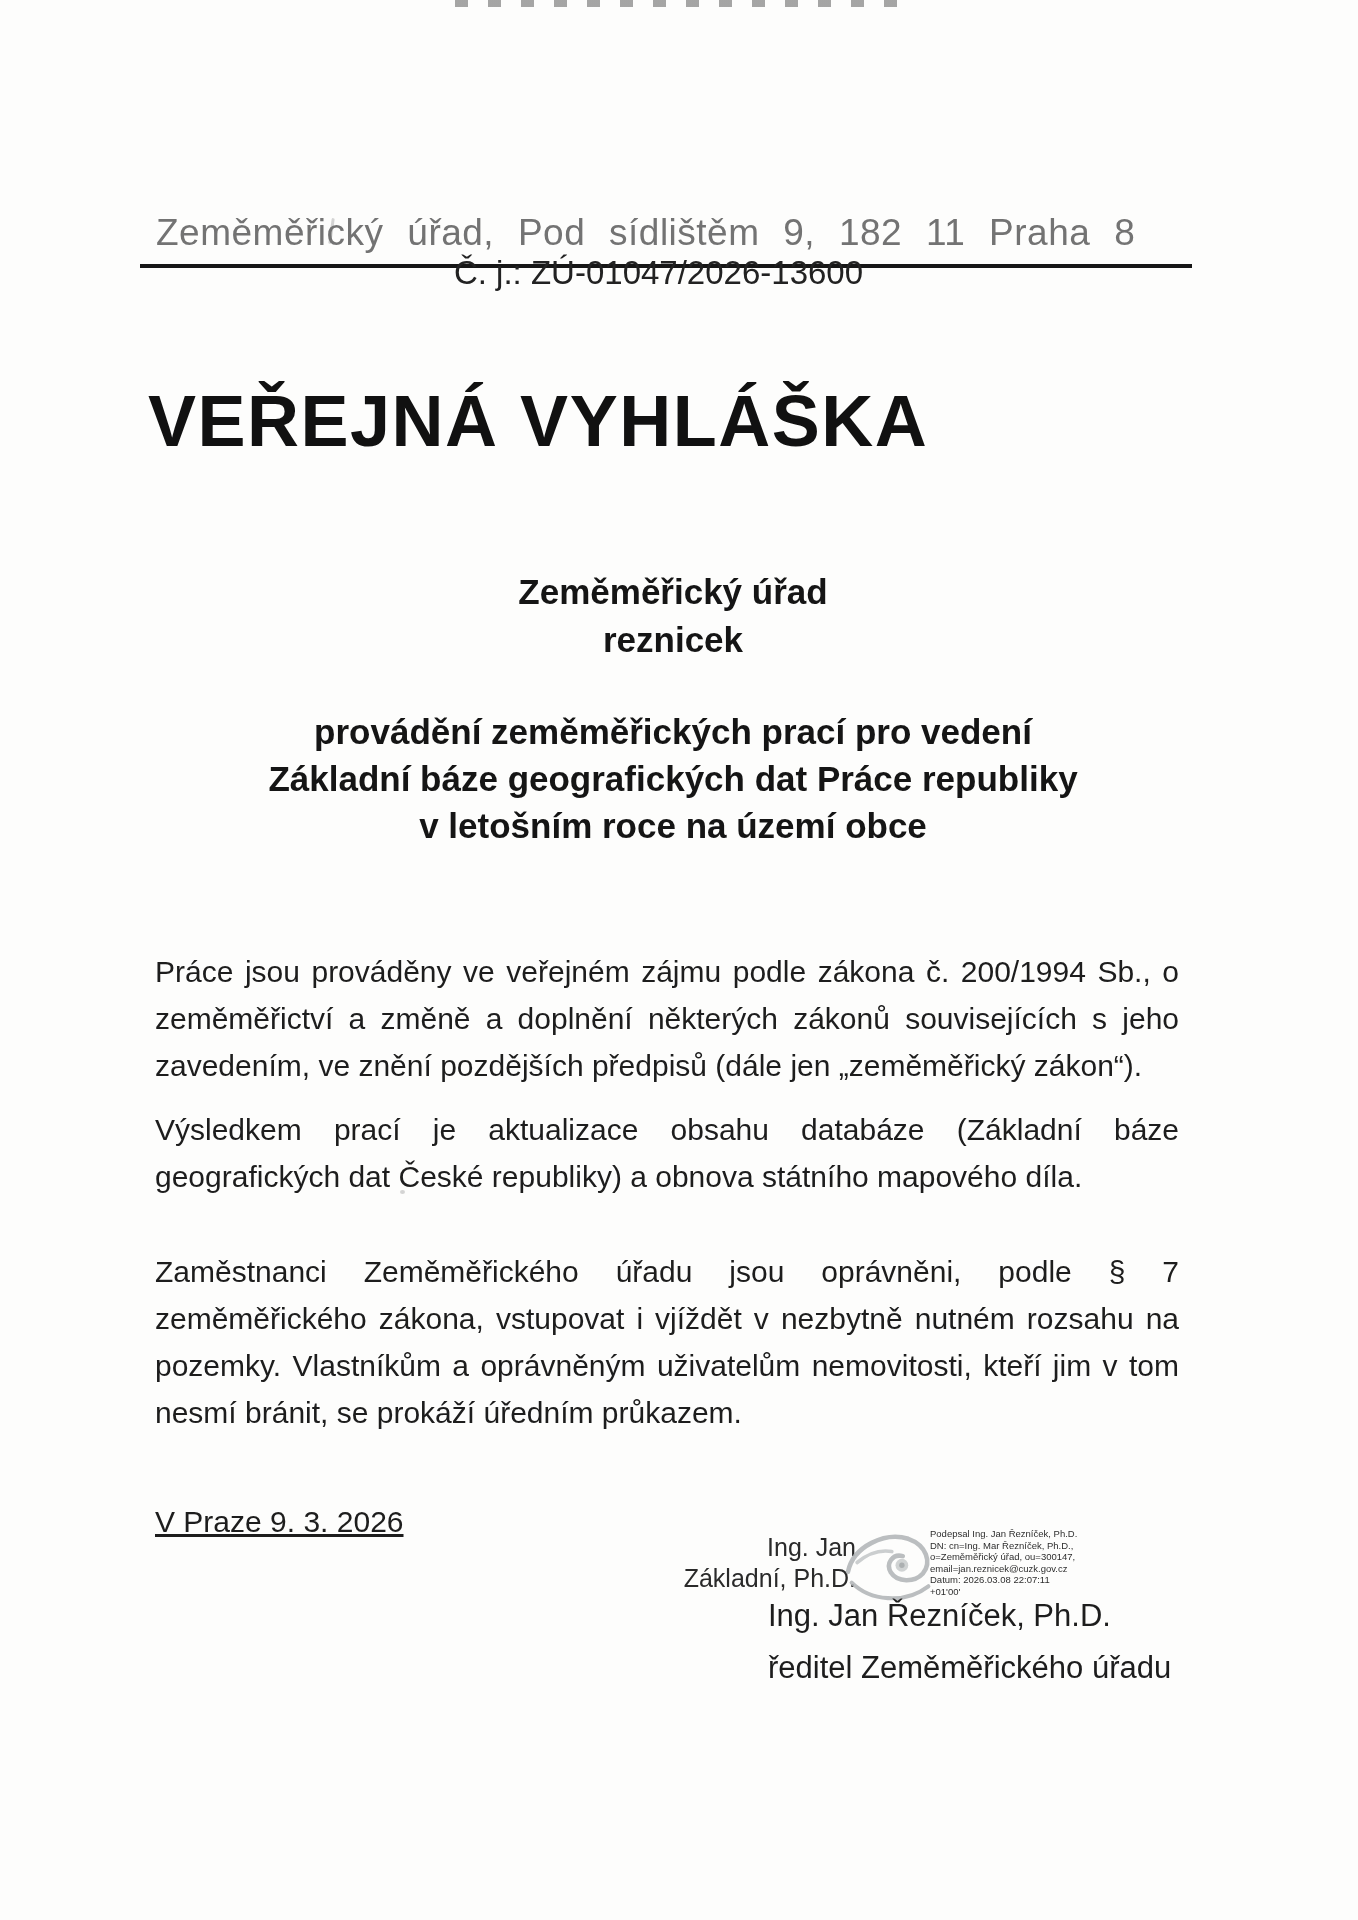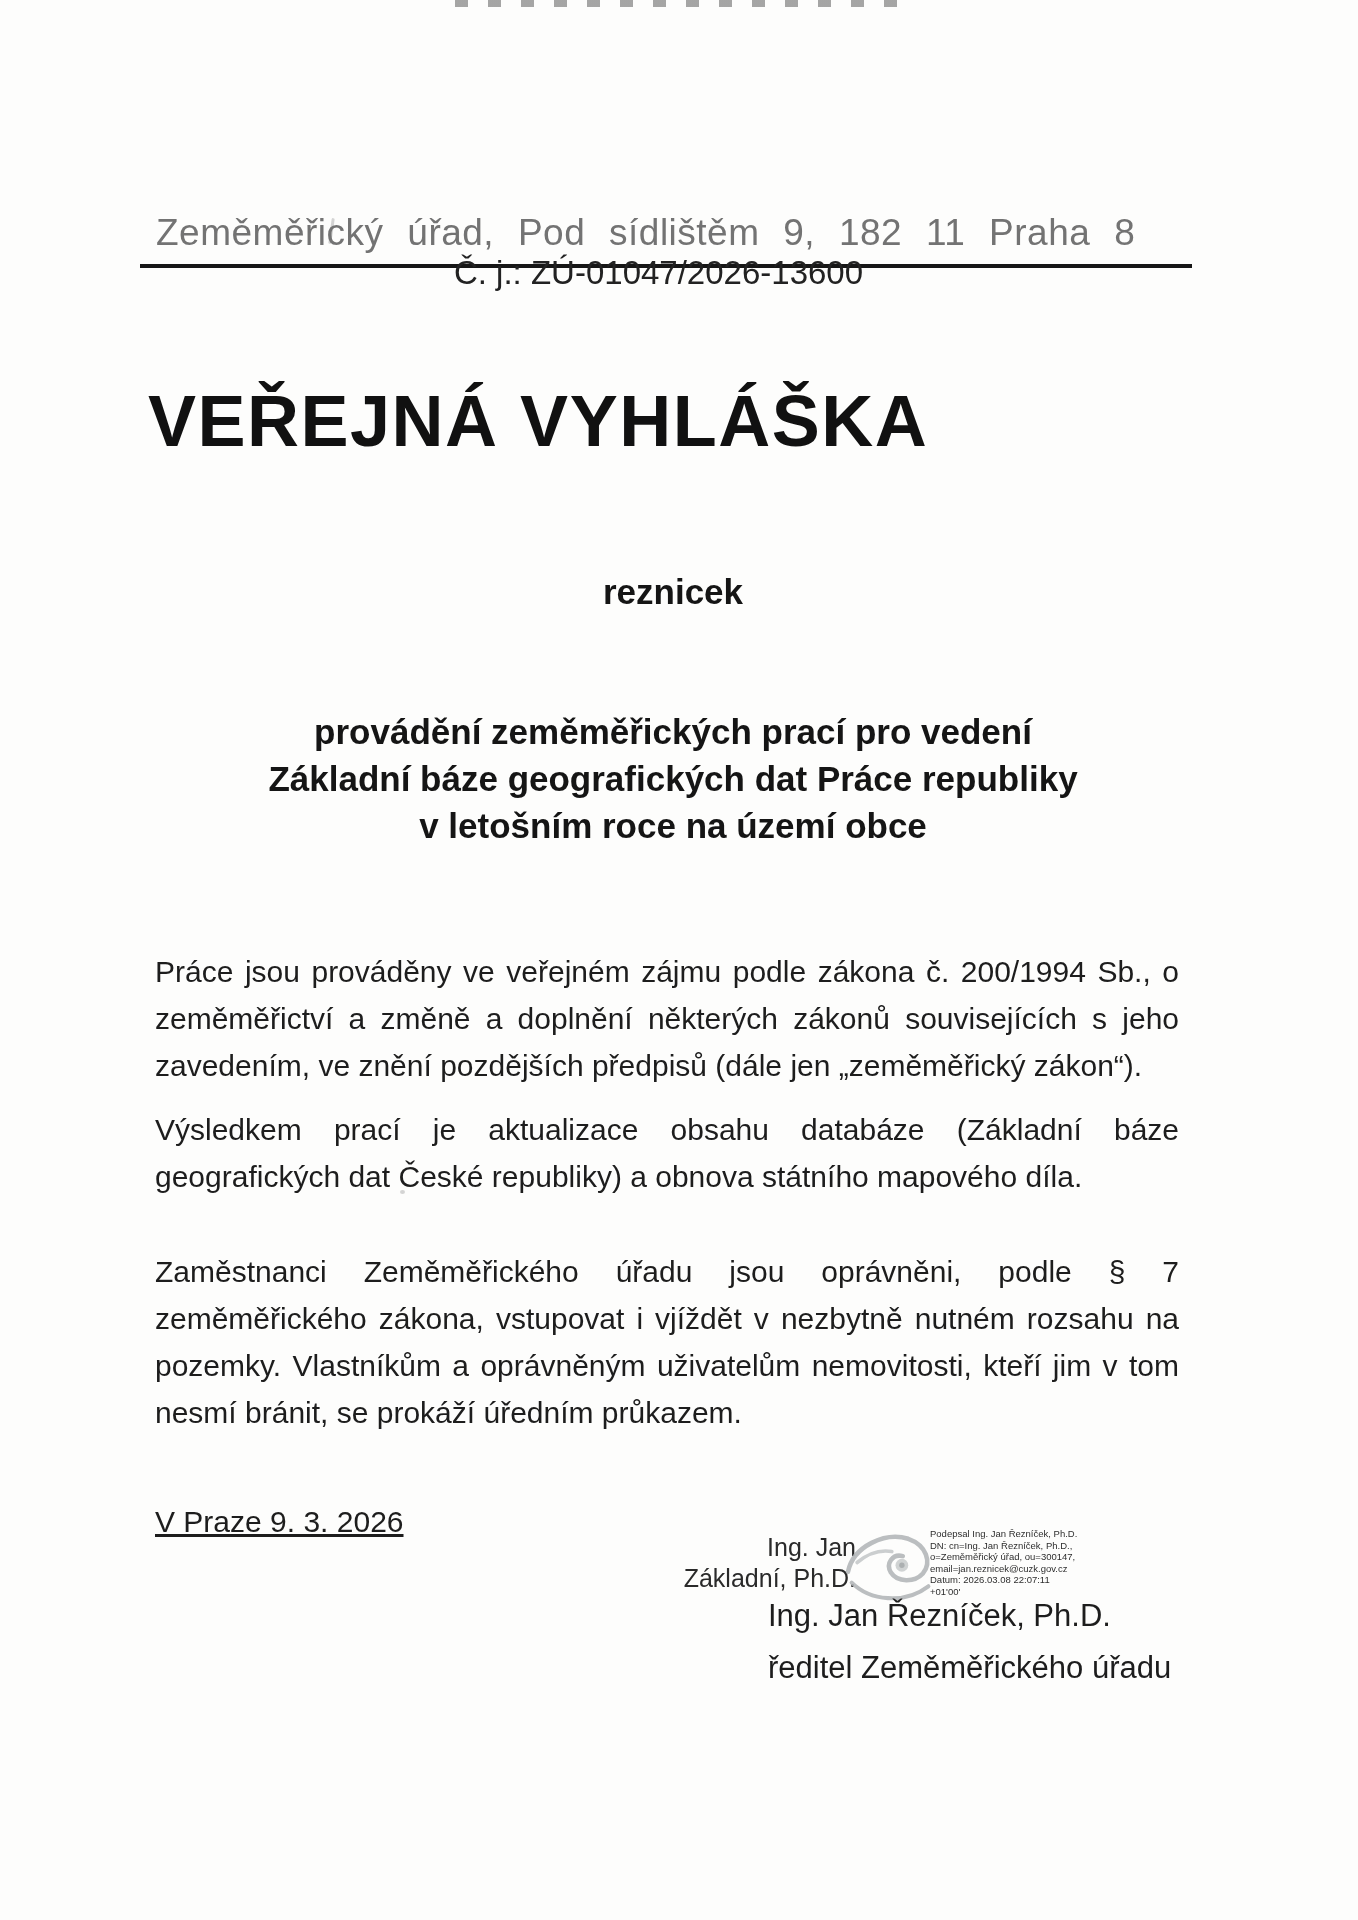--- a/index.html
+++ b/index.html
@@ -182,20 +182,21 @@
 
   <div class="letterhead">
     <div class="letterhead-text">Zeměměřický úřad, Pod sídlištěm 9, 182 11 Praha 8</div>
   </div>
 
   <div class="ref">Č. j.: ZÚ-01047/2026-13600</div>
 
   <h1 class="doc-title">VEŘEJNÁ VYHLÁŠKA</h1>
 
   <div class="announce">
+    <div>Zeměměřický úřad</div>
     <div>reznicek</div>
   </div>
 
   <div class="subject">
     <div>provádění zeměměřických prací pro vedení</div>
     <div>Základní báze geografických dat Práce republiky</div>
     <div>v letošním roce na území obce</div>
   </div>
 
   <p class="para para-1">Práce jsou prováděny ve veřejném zájmu podle zákona č. 200/1994 Sb., o zeměměřictví a změně a doplnění některých zákonů souvisejících s jeho zavedením, ve znění pozdějších předpisů (dále jen „zeměměřický zákon“).</p>
@@ -217,21 +218,21 @@
         <path d="M4,50 C10,22 45,6 70,14 C90,21 96,40 86,52 C77,62 58,62 51,51 C45,41 53,30 64,33"></path>
         <path d="M8,62 C28,82 66,86 92,66" stroke-width="4.5"></path>
         <path d="M14,40 C26,30 40,26 52,28" stroke-width="4" stroke="#c3c6c8"></path>
       </g>
       <circle cx="63" cy="43" r="7" fill="#c9cccd"></circle>
       <circle cx="63" cy="43" r="3" fill="#9fa3a5"></circle>
     </svg>
 
     <div class="sig-details">
       <div>Podepsal Ing. Jan Řezníček, Ph.D.</div>
-      <div>DN: cn=Ing. Jan Řezníček, Ph.D.,</div>
+      <div>DN: cn=Ing. Mar Řezníček, Ph.D.,</div>
       <div>o=Zeměměřický úřad, ou=300147,</div>
       <div>email=jan.reznicek@cuzk.gov.cz</div>
       <div>Datum: 2026.03.08 22:07:11</div>
       <div>+01'00'</div>
     </div>
   </div>
 
   <div class="printed-name">Ing. Jan Řezníček, Ph.D.</div>
 
   <div class="printed-role">ředitel Zeměměřického úřadu</div>

